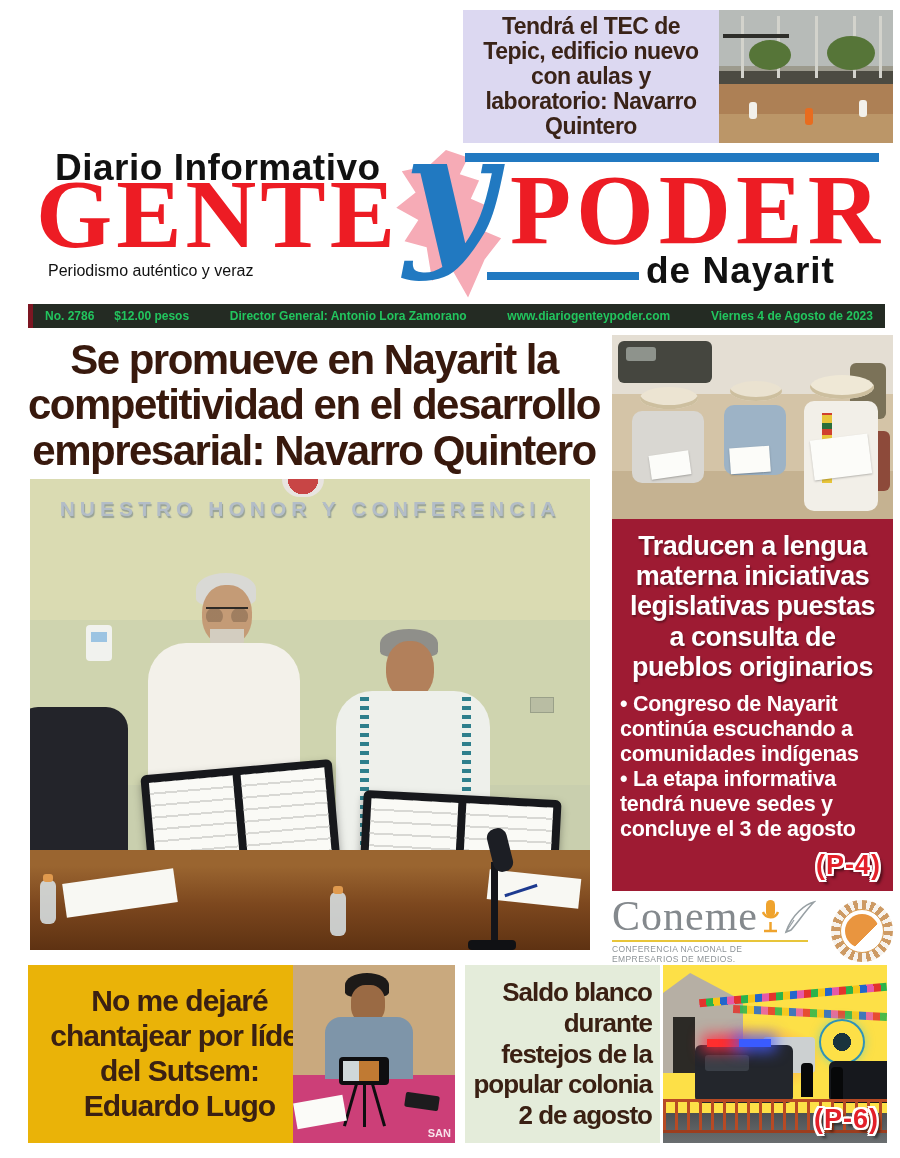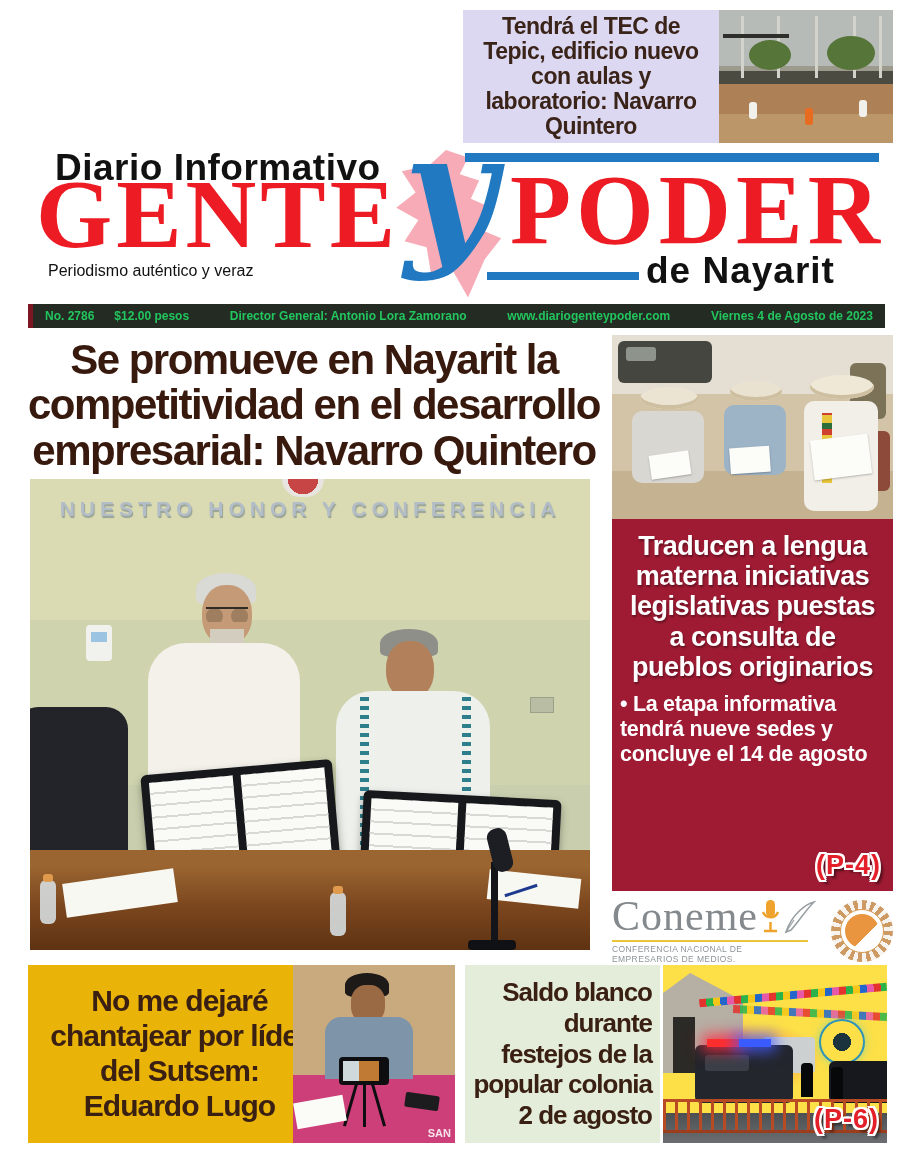--- a/index.html
+++ b/index.html
@@ -288,21 +288,22 @@
     <div class="hat hat2"></div>
     <div class="hat hat3"></div>
     <div class="spaper sp1"></div>
     <div class="spaper sp2"></div>
     <div class="spaper sp3"></div>
   </div>
 
   <div class="side-box">
     <div class="side-headline">Traducen a lengua materna iniciativas legislativas puestas a consulta de pueblos originarios</div>
     <div class="side-bullets">
-      <div>• La etapa informativa tendrá nueve sedes y concluye el 14 de agosto</div>
+      <div>• Congreso de Nayarit continúa escuchando a comunidades indígenas</div>
+      <div>• La etapa informativa tendrá nueve sedes y concluye el 3 de agosto</div>
     </div>
     <div class="pageref p4">(P-4)</div>
   </div>
 
   <div class="conemel">
     <div class="cn-left">
       <div class="cn-row">
         <span class="cn-brand">Coneme</span>
         <svg width="20" height="38" viewBox="0 0 20 38">
           <rect x="6" y="2" width="9" height="17" rx="4.5" fill="#efa32d"></rect>

